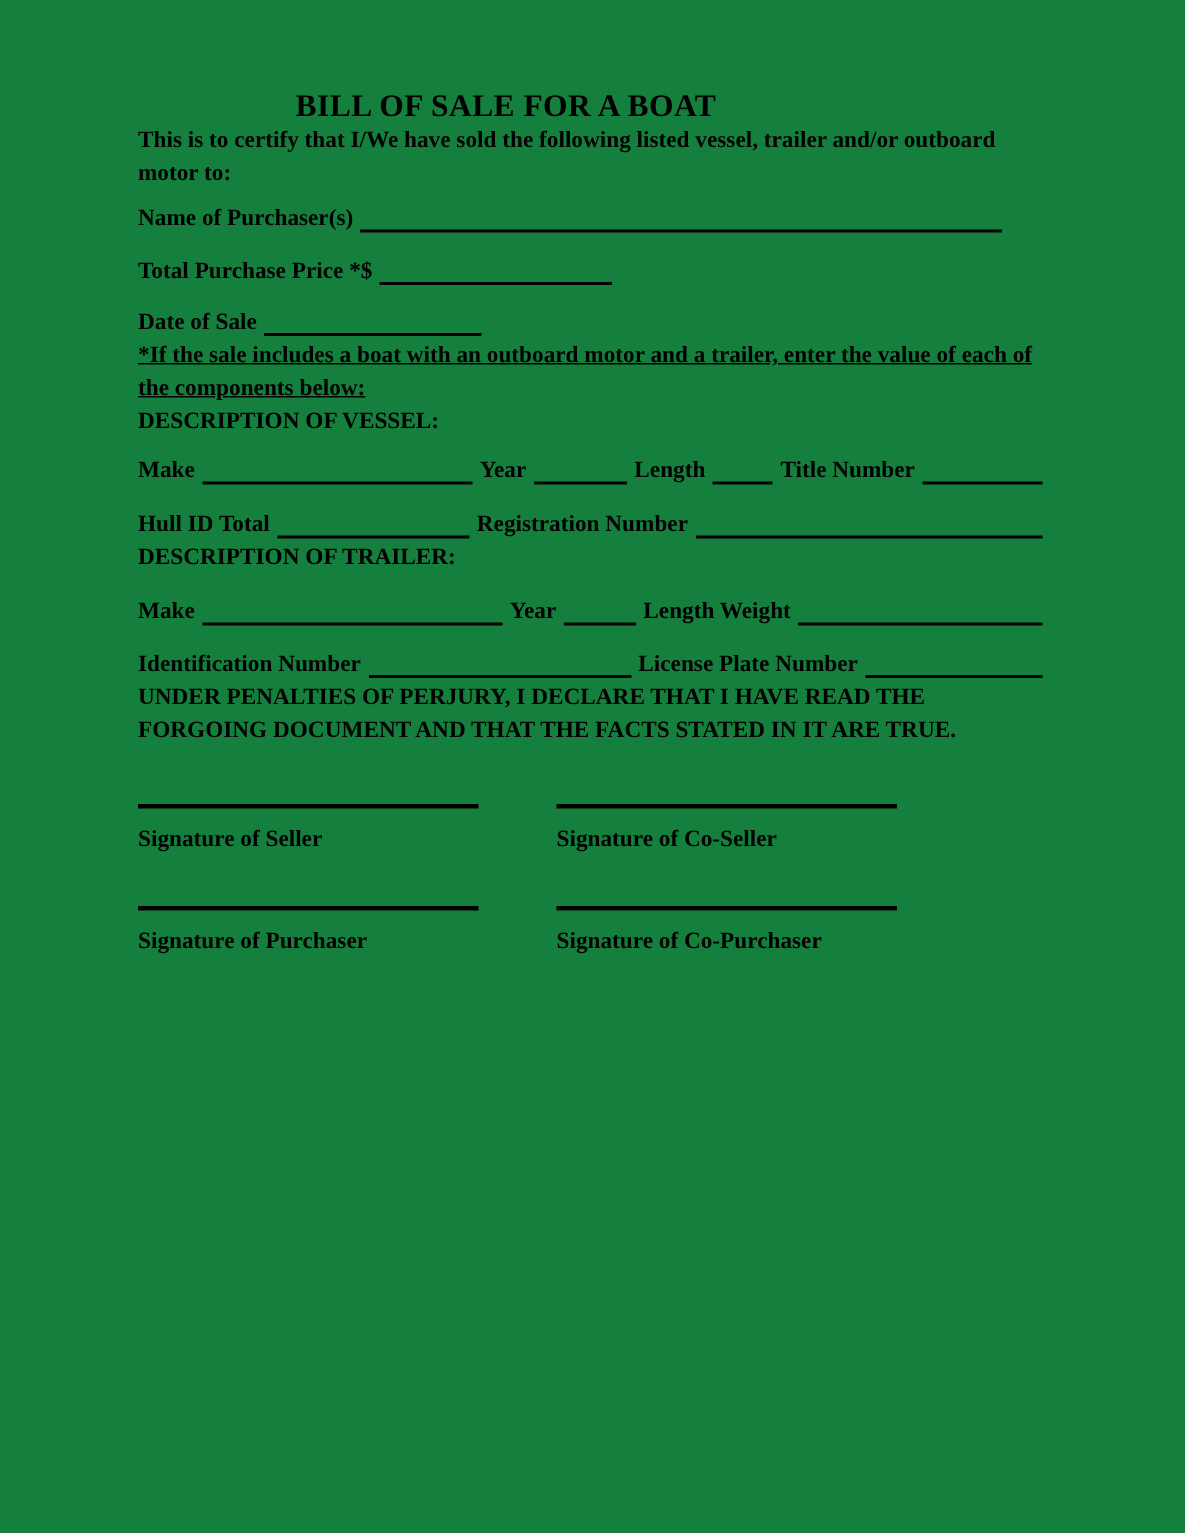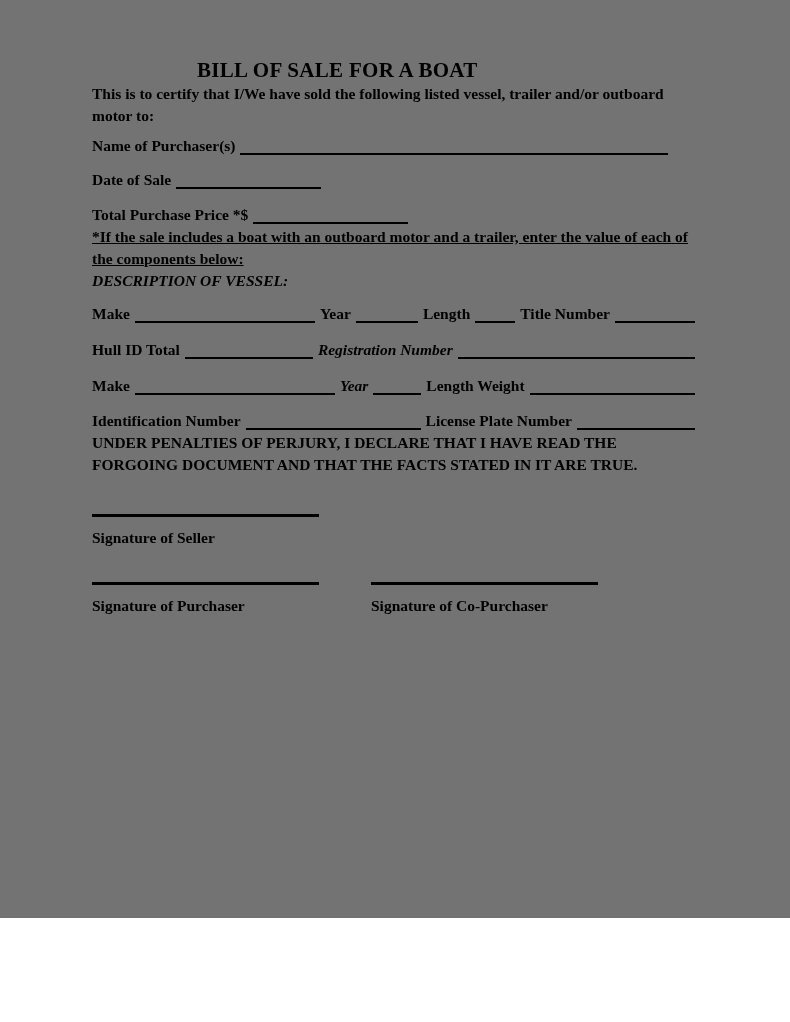--- a/index.html
+++ b/index.html
@@ -3,22 +3,22 @@
 <meta charset="utf-8">
 <style>
   html, body {
     margin: 0;
     padding: 0;
     background: #ffffff;
   }
   .page {
     position: relative;
     width: 790px;
-    height: 918px;
-    background: #737373;
+    height: 1022px;
+    background: #15803d;
     color: #000000;
     font-family: "Liberation Serif", "DejaVu Serif", serif;
     font-weight: bold;
     font-size: 15.5px;
     box-sizing: border-box;
     padding: 57px 95px 0 92px;
     overflow: hidden;
   }
   .doc-title {
     font-size: 21px;
@@ -48,21 +48,21 @@
   }
   .fill { flex: 1 1 auto; }
 
   
   .intro          { margin-top: 62px; }
   .row-name       { margin-top: 8px; }
   .row-date       { margin-top: 12px; }
   .row-price      { margin-top: 13px; }
   .note           { margin-top: 13px; text-decoration: underline; }
   .row-components { margin-top: 12px; }
-  .hd-vessel      { margin-top: 73px; font-style: italic; }
+  .hd-vessel      { margin-top: 73px; }
   .row-vmake      { margin-top: 11px; }
   .row-hull       { margin-top: 14px; }
   .hd-trailer     { margin-top: 52px; }
   .row-tmake      { margin-top: 14px; }
   .row-ident      { margin-top: 13px; text-align: right; }
   .perjury        { margin-top: 52px; }
 
   
   .w-name   { margin-right: 27px; }
   .w-date   { width: 145px; }
@@ -71,21 +71,21 @@
   .w-motor  { width: 70px;  margin-right: 33px; }
   .w-trail  { width: 70px; }
   .w-vmake  { width: 180px; }
   .w-vyear  { width: 62px; }
   .w-vlen   { width: 40px; }
   .w-hull   { width: 128px; margin-right: 0; }
   .w-tmake  { width: 200px; margin-right: 0; }
   .w-tyear  { width: 48px; }
   .w-ident  { width: 175px; }
 
-  .tight { margin-left: 0; font-style: italic; }
+  .tight { margin-left: 0; }
 
   
   .sig-row {
     display: flex;
     gap: 52px;
   }
   .sig-row-1 { margin-top: 38px; }
   .sig-row-2 { margin-top: 33px; }
   .sig-col { width: 227px; flex: 0 0 auto; }
   .sig-line {
@@ -104,28 +104,28 @@
 
   <h1 class="doc-title">BILL OF SALE FOR A BOAT</h1>
 
   <p class="para intro">This is to certify that I/We have sold the following listed vessel, trailer and/or outboard motor to:</p>
 
   <div class="row row-name">
     <span class="lbl">Name of Purchaser(s)</span>
     <span class="blank fill w-name"></span>
   </div>
 
+  <div class="row row-price">
+    <span class="lbl">Total Purchase Price *$</span>
+    <span class="blank w-price"></span>
+  </div>
+
   <div class="row row-date">
     <span class="lbl">Date of Sale</span>
     <span class="blank w-date"></span>
-  </div>
-
-  <div class="row row-price">
-    <span class="lbl">Total Purchase Price *$</span>
-    <span class="blank w-price"></span>
   </div>
 
   <p class="para note">*If the sale includes a boat with an outboard motor and a trailer, enter the value of each of the components below:</p>
 
 
   <p class="para hd-vessel">DESCRIPTION OF VESSEL:</p>
 
   <div class="row row-vmake">
     <span class="lbl">Make</span>
     <span class="blank w-vmake"></span>
@@ -137,20 +137,21 @@
     <span class="blank fill"></span>
   </div>
 
   <div class="row row-hull">
     <span class="lbl">Hull ID Total</span>
     <span class="blank w-hull"></span>
     <span class="lbl tight">Registration Number</span>
     <span class="blank fill"></span>
   </div>
 
+  <p class="para hd-trailer">DESCRIPTION OF TRAILER:</p>
 
   <div class="row row-tmake">
     <span class="lbl">Make</span>
     <span class="blank w-tmake"></span>
     <span class="lbl tight">Year</span>
     <span class="blank w-tyear"></span>
     <span class="lbl">Length Weight</span>
     <span class="blank fill"></span>
   </div>
 
@@ -161,20 +162,24 @@
     <span class="blank fill"></span>
   </div>
 
   <p class="para perjury">UNDER PENALTIES OF PERJURY, I DECLARE THAT I HAVE READ THE FORGOING DOCUMENT AND THAT THE FACTS STATED IN IT ARE TRUE.</p>
 
   <div class="sig-row sig-row-1">
     <div class="sig-col">
       <div class="sig-line"></div>
       <p class="sig-label">Signature of Seller</p>
     </div>
+    <div class="sig-col">
+      <div class="sig-line"></div>
+      <p class="sig-label">Signature of Co-Seller</p>
+    </div>
   </div>
 
   <div class="sig-row sig-row-2">
     <div class="sig-col">
       <div class="sig-line"></div>
       <p class="sig-label">Signature of Purchaser</p>
     </div>
     <div class="sig-col">
       <div class="sig-line"></div>
       <p class="sig-label">Signature of Co-Purchaser</p>

